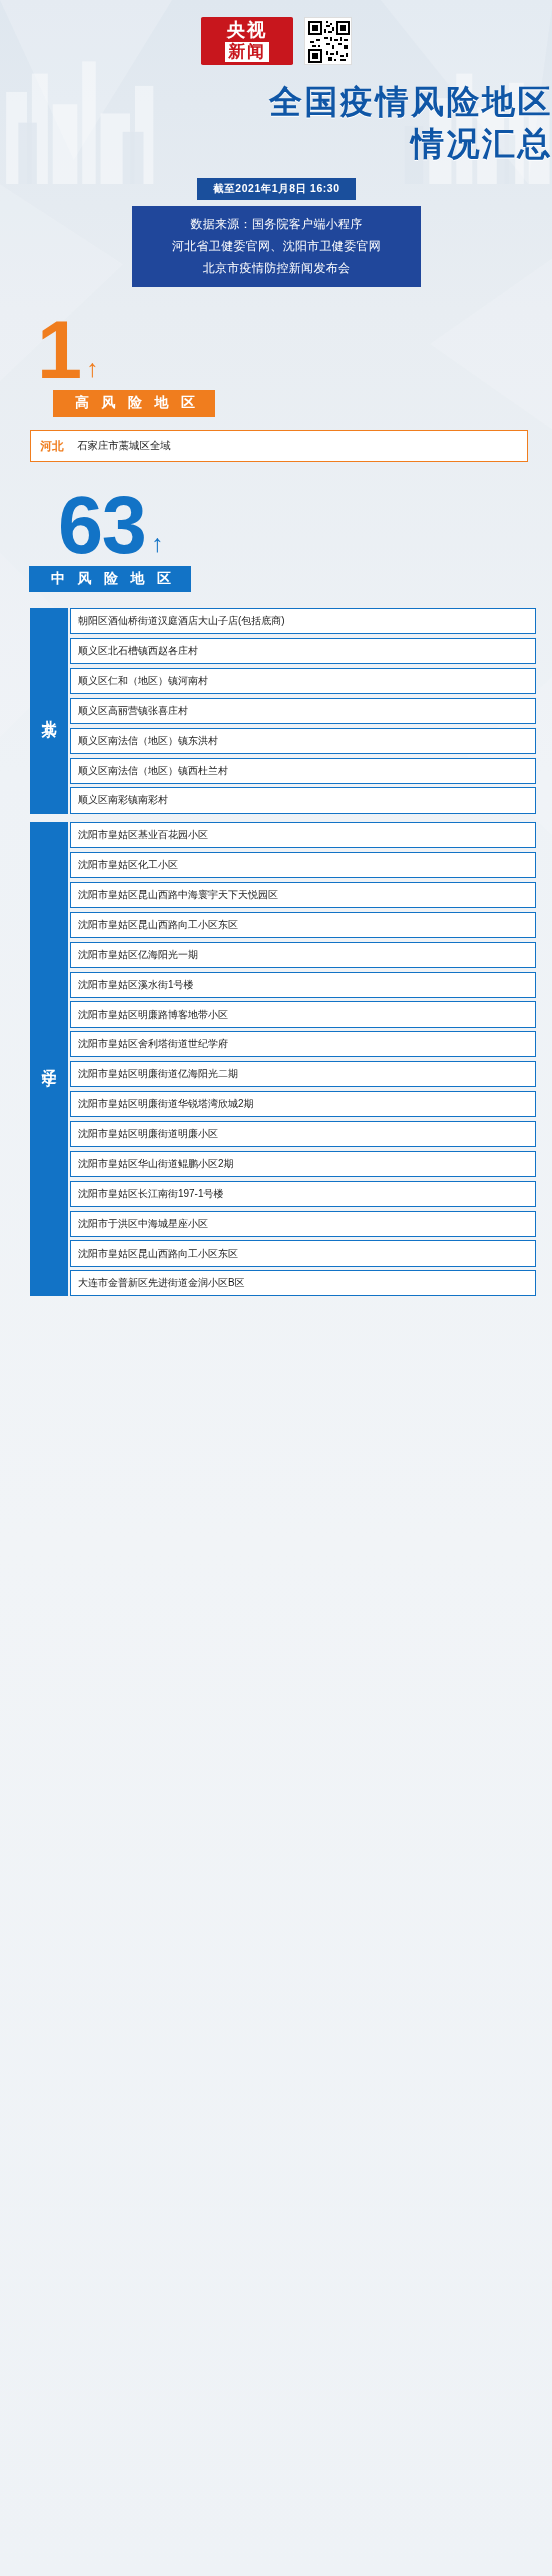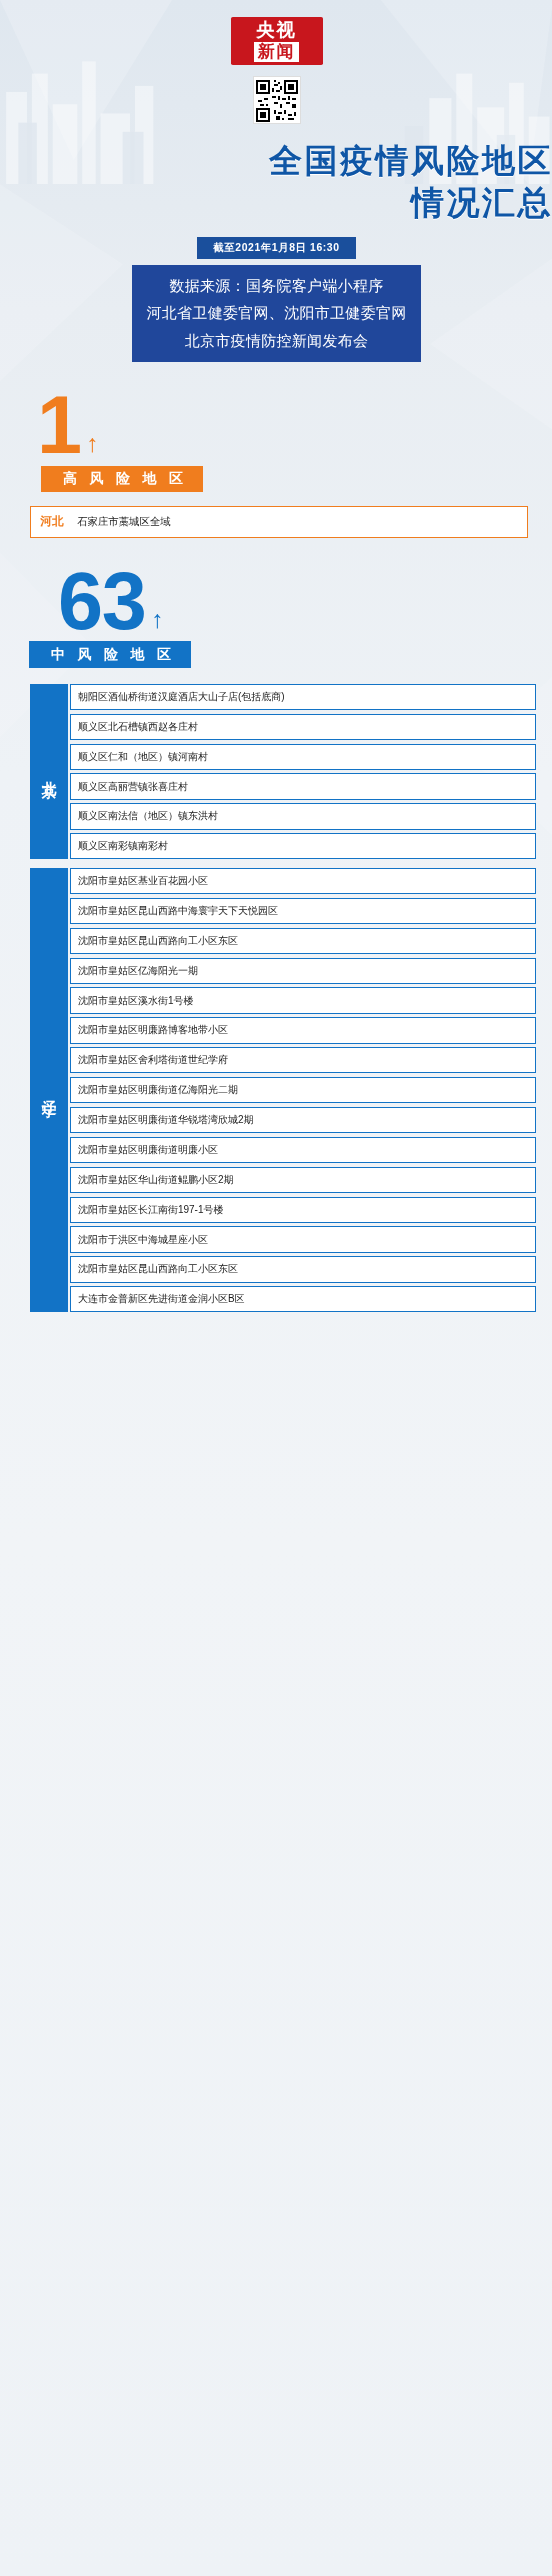--- a/index.html
+++ b/index.html
@@ -36,21 +36,20 @@
   .header-wrap {
     position: relative;
     padding-top: 17px;
     text-align: center;
   }
   .logo-row {
     display: flex;
     justify-content: center;
     align-items: center;
     gap: 11px;
-    flex-direction: column;
   }
   .cctv-logo {
     width: 92px; height: 48px;
     background: #c8161d;
     color: #fff;
     display: flex;
     flex-direction: column;
     align-items: center;
     justify-content: center;
     border-radius: 1.8px;
@@ -91,21 +90,21 @@
     font-size: 10.4px;
     padding: 4.3px 16px;
     letter-spacing: 0.6px;
     font-weight: bold;
   }
   .source-box {
     margin: 6.1px auto 0;
     width: 289px;
     background: #20479b;
     color: #fff;
-    font-size: 15px;
+    font-size: 12px;
     line-height: 1.85;
     padding: 6.1px 4.9px 7.4px;
     letter-spacing: 0.3px;
   }
 
   
   .count-block { position: relative; margin-top: 27px; }
   .count-inner { position: relative; padding-left: 37px; }
   .big-num {
     font-size: 81px;
@@ -131,21 +130,21 @@
     margin-top: 3.7px;
     display: inline-block;
     color: #fff;
     font-size: 14px;
     font-weight: bold;
     letter-spacing: 4.3px;
     padding: 4.3px 16px 4.3px 22px;
   }
   .band-high { background: #f07d1e; }
   .band-mid  { background: #1273c6; }
-  .band-row { margin-left: 4px; }
+  .band-row { margin-left: 16px; }
 
   
   .risk-row {
     margin: 13.5px 24.6px 0 29.5px;
     display: flex;
     align-items: stretch;
     border: 1.2px solid #f07d1e;
     background: #fff;
   }
   .risk-prov {
@@ -337,28 +336,30 @@
     <div class="mid-table">
 
       <div class="prov-group">
         <div class="prov-tab">北京</div>
         <div class="area-list">
           <div class="area-item">朝阳区酒仙桥街道汉庭酒店大山子店(包括底商)</div>
           <div class="area-item">顺义区北石槽镇西赵各庄村</div>
           <div class="area-item">顺义区仁和（地区）镇河南村</div>
           <div class="area-item">顺义区高丽营镇张喜庄村</div>
           <div class="area-item">顺义区南法信（地区）镇东洪村</div>
+          <div class="area-item">顺义区南法信（地区）镇西杜兰村</div>
           <div class="area-item">顺义区南彩镇南彩村</div>
         </div>
       </div>
 
       <div class="prov-group">
         <div class="prov-tab">辽宁</div>
         <div class="area-list">
           <div class="area-item">沈阳市皇姑区基业百花园小区</div>
+          <div class="area-item">沈阳市皇姑区化工小区</div>
           <div class="area-item">沈阳市皇姑区昆山西路中海寰宇天下天悦园区</div>
           <div class="area-item">沈阳市皇姑区昆山西路向工小区东区</div>
           <div class="area-item">沈阳市皇姑区亿海阳光一期</div>
           <div class="area-item">沈阳市皇姑区溪水街1号楼</div>
           <div class="area-item">沈阳市皇姑区明廉路博客地带小区</div>
           <div class="area-item">沈阳市皇姑区舍利塔街道世纪学府</div>
           <div class="area-item">沈阳市皇姑区明廉街道亿海阳光二期</div>
           <div class="area-item">沈阳市皇姑区明廉街道华锐塔湾欣城2期</div>
           <div class="area-item">沈阳市皇姑区明廉街道明廉小区</div>
           <div class="area-item">沈阳市皇姑区华山街道鲲鹏小区2期</div>

